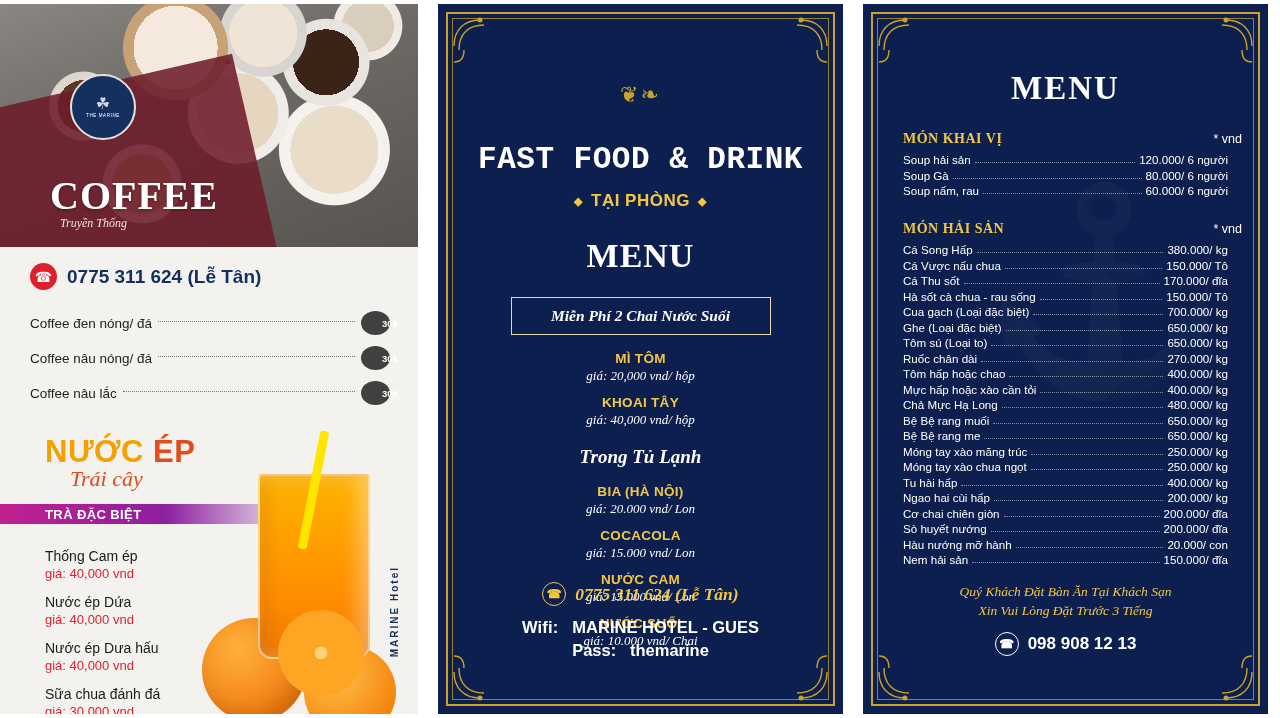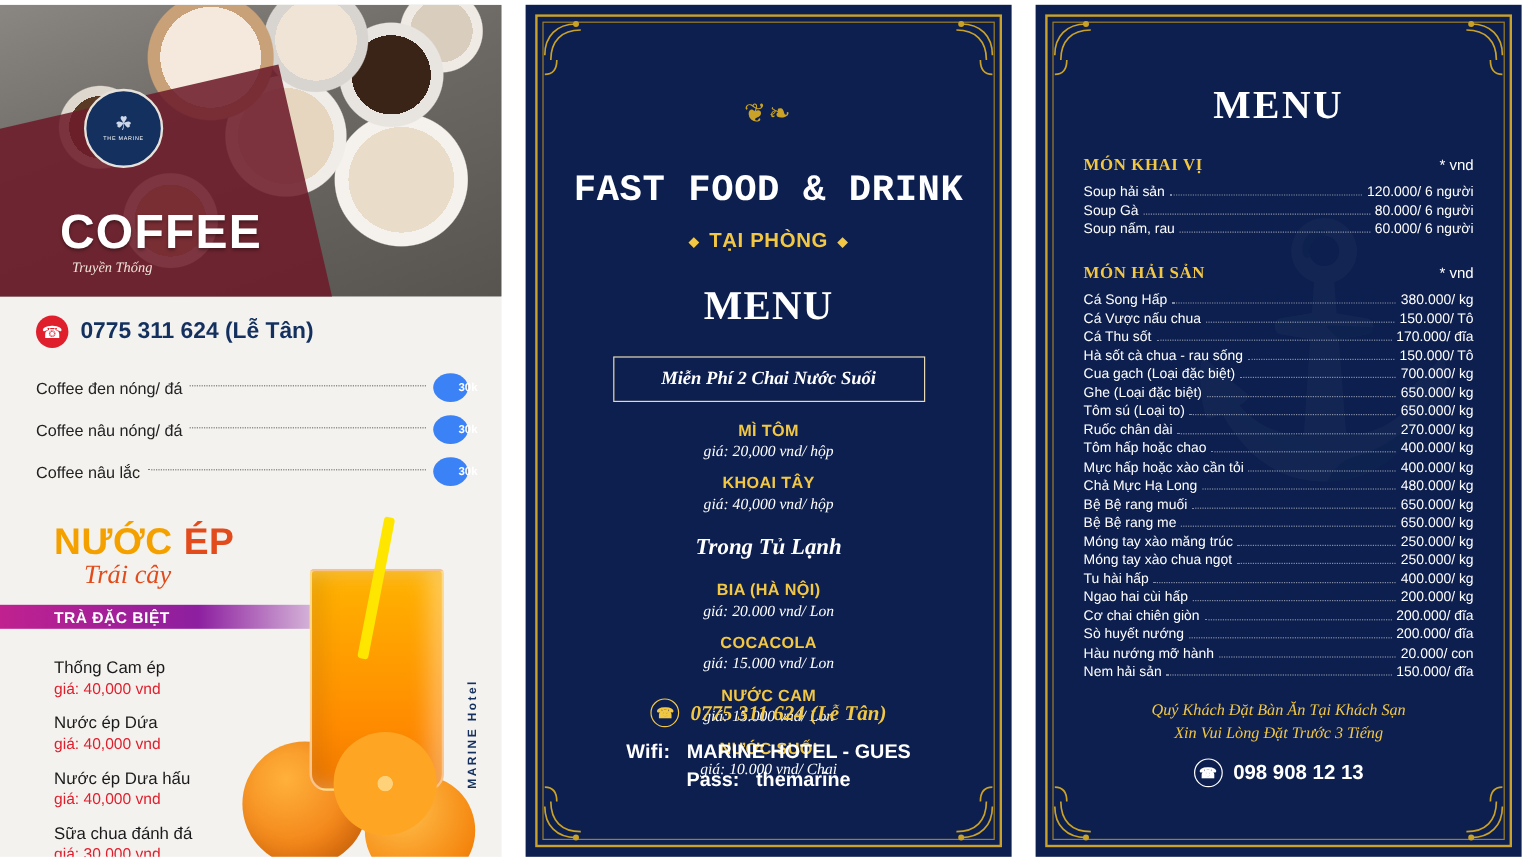--- a/index.html
+++ b/index.html
@@ -61,21 +61,21 @@
     border: 2px solid #e6e2db;
     display: flex; flex-direction: column;
     align-items: center; justify-content: center;
     color: #fff;
   }
   .logo-circle .mark { font-size: 16px; line-height: 13px; color:#cfd8e8;}
   .logo-circle .nm { font-size: 4.5px; letter-spacing: .6px; margin-top: 3px; }
   .coffee-title {
     position: absolute; left: 50px; top: 168px;
     color: #fff;
-    font-family: Liberation Sans, sans-serif;
+    font-family: Liberation Serif, serif;
     font-weight: 700; font-size: 40px; letter-spacing: 1px;
     text-shadow: 0 1px 3px rgba(0,0,0,.4);
   }
   .coffee-sub {
     position: absolute; left: 60px; top: 212px;
     color: #f0e4da; font-size: 12px;
     font-family: "Liberation Serif", serif; font-style: italic;
   }
 
   .phone-row {
@@ -97,21 +97,21 @@
   .coffee-item {
     display: flex; align-items: center;
     font-size: 13.5px; color: #222; margin: 11px 0;
   }
   .coffee-item .nm { white-space: nowrap; }
   .coffee-item .dots {
     flex: 1; border-bottom: 1px dotted #777;
     margin: 0 6px 4px 6px; height: 1px;
   }
   .price-dot {
-    background: #3b82f6; color: #fff;
+    background: #404040; color: #fff;
     border-radius: 50%;
     width: 24px; height: 24px;
     display: flex; align-items: center; justify-content: center;
     font-size: 9.5px; font-weight: 700; padding-left: 29px;
   }
 
   .juice-block { position: relative; height: 340px; }
   .juice-title {
     position: absolute; left: 45px; top: 18px;
     font-size: 31px; font-weight: 800; letter-spacing: .5px;
@@ -260,21 +260,21 @@
   .panel3 { width: 405px; height: 710px; }
   .p3-inner { position: absolute; inset: 26px; }
   .p3-title {
     text-align: center;
     font-family: "Liberation Serif", serif;
     font-size: 33px; font-weight: 700; color: #fff;
     letter-spacing: 2px; margin-top: 40px;
   }
   .p3-head {
     display: flex; justify-content: space-between; align-items: baseline;
-    margin: 24px 14px 6px 14px;
+    margin: 24px 0 6px 14px;
   }
   .p3-head .h {
     font-family: "Liberation Serif", serif;
     color: #f2c744; font-weight: 700; font-size: 14px; letter-spacing: .5px;
   }
   .p3-head .u { color: #ffffff; font-size: 12.5px; }
   .p3-rows { margin: 0 14px; }
   .p3-row {
     display: flex; align-items: flex-end;
     font-size: 11.6px; color: #ffffff; margin: 2.5px 0;

